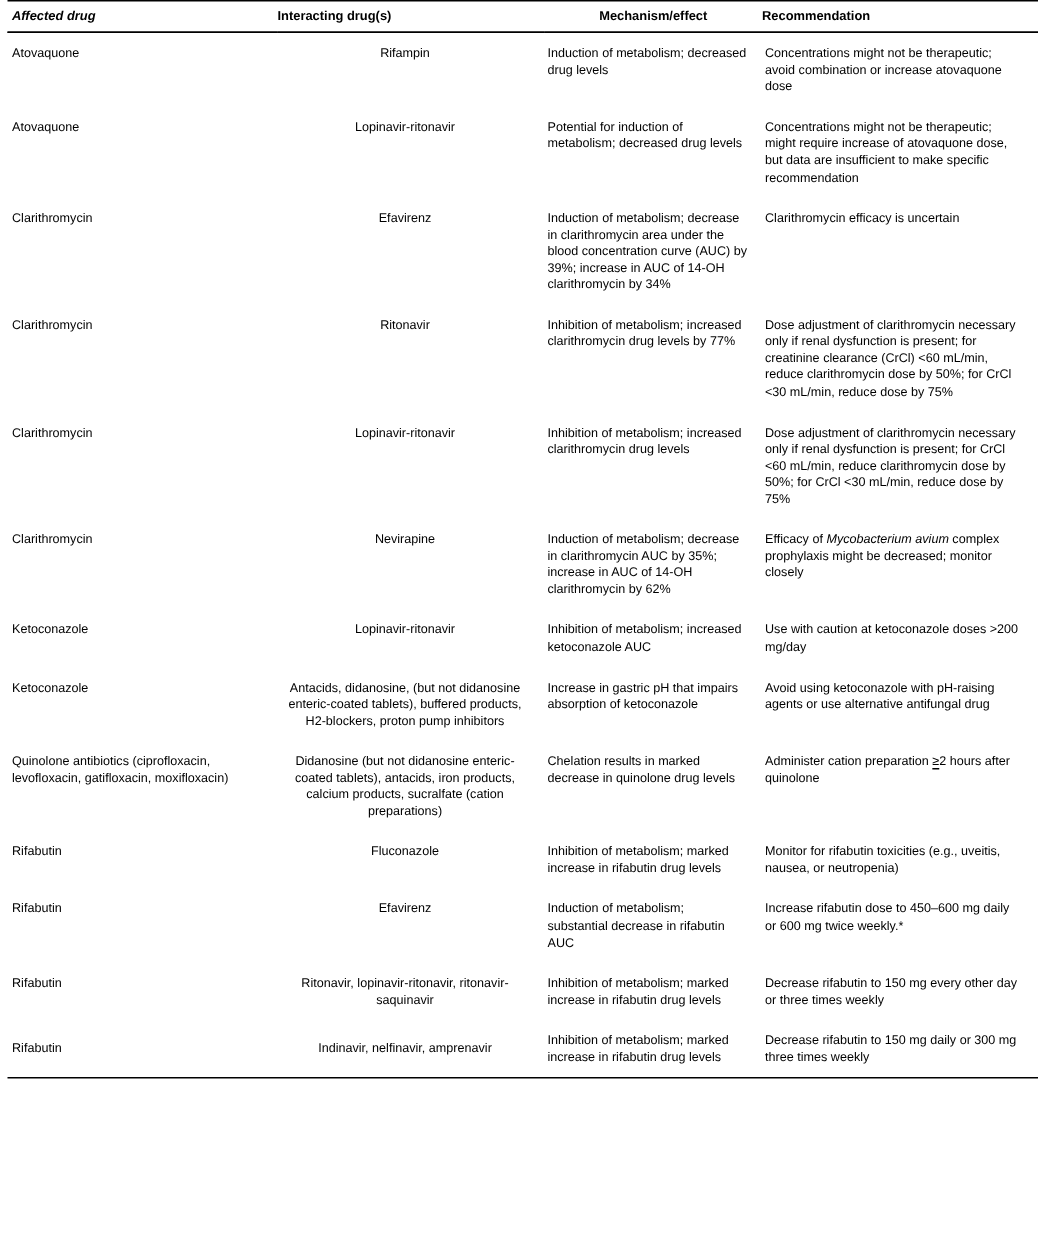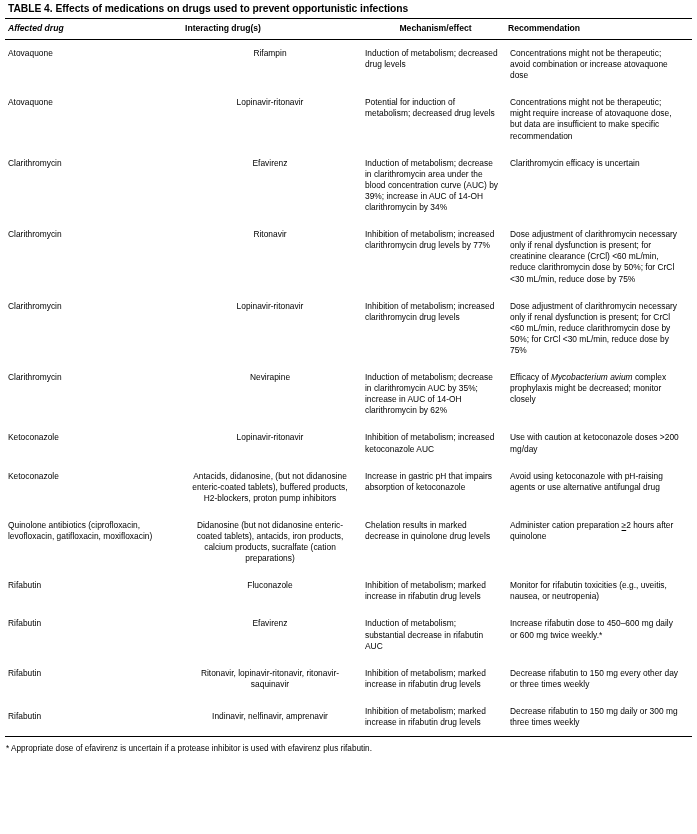--- a/index.html
+++ b/index.html
@@ -97,21 +97,20 @@
     padding: 6px 0 0 6px;
     line-height: 11px;
   }
   .footnote .star { vertical-align: top; font-size: 8.2px; }
 </style>
 </head>
 <body>
 
 <div class="page">
 
-  <div class="table-title">TABLE 4. Effects of medications on drugs used to prevent opportunistic infections</div>
 
   <div class="rule-top"></div>
 
   <table class="t4">
     <colgroup>
       <col class="c1">
         <col class="c2">
         <col class="c3">
         <col class="c4">
     </colgroup>
@@ -200,17 +199,14 @@
           <td class="c1">Rifabutin</td>
           <td class="c2">Indinavir, nelfinavir, amprenavir</td>
           <td class="c3">Inhibition of metabolism; marked increase in rifabutin drug levels</td>
           <td class="c4">Decrease rifabutin to 150 mg daily or 300 mg three times weekly</td>
         </tr>
       </tbody>
   </table>
 
   <div class="rule-bottom"></div>
 
-  <div class="footnote">
-    <span class="star">*</span><span> Appropriate dose of efavirenz is uncertain if a protease inhibitor is used with efavirenz plus rifabutin.</span>
-  </div>
 
 </div>
 
 </body></html>

